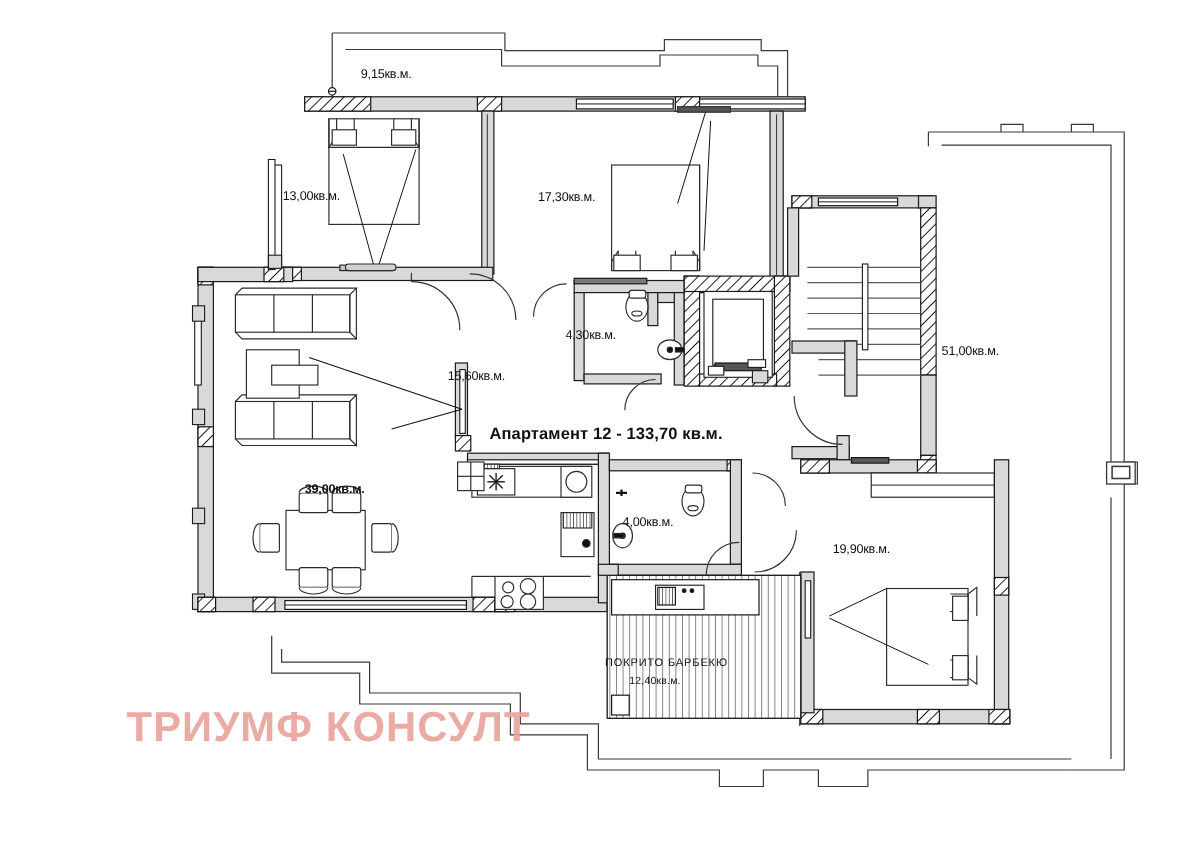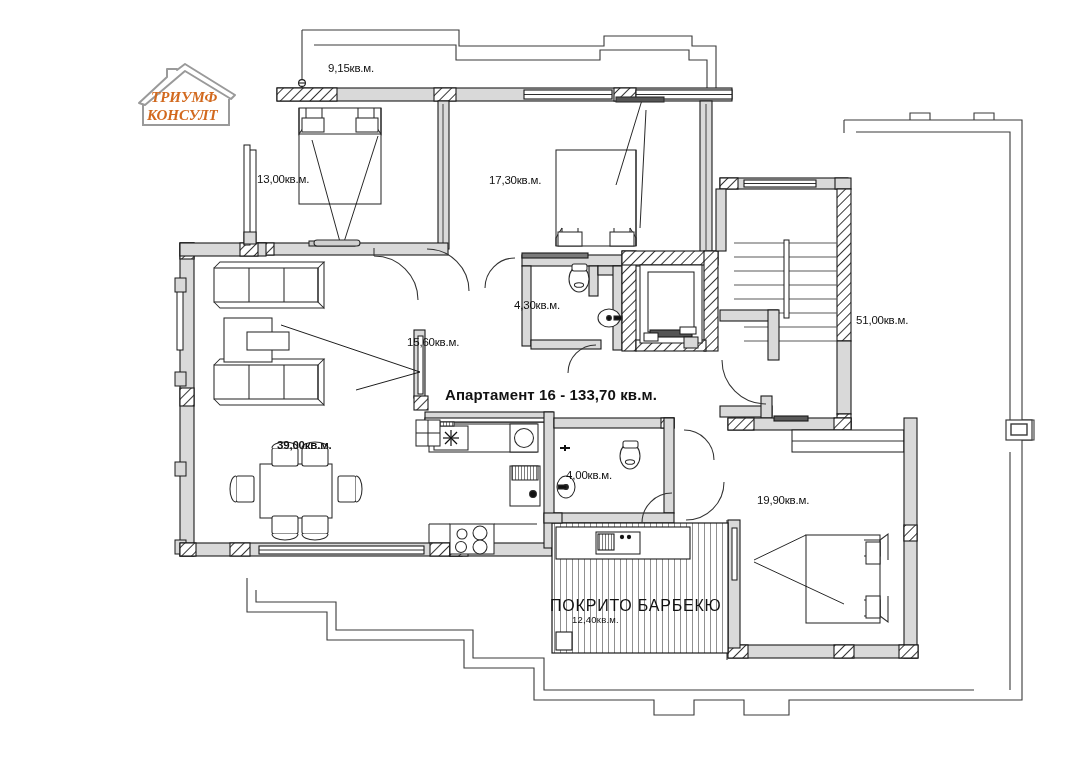--- a/index.html
+++ b/index.html
@@ -30,21 +30,21 @@
   }
 
   
   .lbl{
     position:absolute;white-space:nowrap;
     font-family:"Liberation Sans", sans-serif;
     color:#111;
   }
   .area-lbl{font-size:11.5px;letter-spacing:-0.2px;}
   .title-lbl{font-size:15px;font-weight:bold;letter-spacing:.1px;}
-  .bbq-lbl{font-size:16px;letter-spacing:.8px;text-align:left;}
+  .bbq-lbl{font-size:10px;letter-spacing:.8px;text-align:left;}
   .bbq-sub{font-size:9.5px;letter-spacing:.2px;}
 </style>
 </head>
 <body>
 
 <div id="plan-root">
 
   <svg id="floorplan" viewBox="0 0 1085 768" xmlns="http://www.w3.org/2000/svg">
     <defs>
       <pattern id="hatch45" width="7" height="7" patternUnits="userSpaceOnUse" patternTransform="rotate(45)">
@@ -375,27 +375,20 @@
   <div class="lbl area-lbl" style="left:328px;top:62px;">9,15кв.м.</div>
   <div class="lbl area-lbl" style="left:257px;top:173px;">13,00кв.м.</div>
   <div class="lbl area-lbl" style="left:449px;top:174px;margin-left:40px;">17,30кв.м.</div>
   <div class="lbl area-lbl" style="left:514px;top:299px;">4,30кв.м.</div>
   <div class="lbl area-lbl" style="left:407px;top:336px;">15,60кв.м.</div>
   <div class="lbl area-lbl" style="left:277px;top:439px;font-weight:bold;">39,00кв.м.</div>
   <div class="lbl area-lbl" style="left:534px;top:469px;margin-left:32px;">4,00кв.м.</div>
   <div class="lbl area-lbl" style="left:757px;top:494px;">19,90кв.м.</div>
   <div class="lbl area-lbl" style="left:856px;top:314px;">51,00кв.м.</div>
 
-  <div class="lbl title-lbl" style="left:445px;top:386px;">Апартамент 16 - 133,70 кв.м.</div>
+  <div class="lbl title-lbl" style="left:445px;top:386px;">Апартамент 12 - 133,70 кв.м.</div>
 
   <div class="lbl bbq-lbl" style="left:550px;top:597px;">ПОКРИТО  БАРБЕКЮ</div>
   <div class="lbl bbq-sub" style="left:572px;top:614px;">12,40кв.м.</div>
 
-  <div class="logo-box">
-    <svg width="108" height="78" viewBox="0 0 108 78" xmlns="http://www.w3.org/2000/svg">
-      <path d="M6 40 L34 14 L34 6 L44 6 L44 7 L52 1 L102 32 L98 36 L52 8 L12 42 Z" fill="none" stroke="#9a9a9a" stroke-width="2" stroke-linejoin="round"></path>
-      <path d="M10 41 L10 62 L96 62 L96 36" fill="none" stroke="#9a9a9a" stroke-width="2"></path>
-      <text class="logo-t1" x="18" y="39" font-size="15">ТРИУМФ</text>
-      <text class="logo-t2" x="14" y="57" font-size="15">КОНСУЛТ</text>
-    </svg>
-  </div>
-
+
+  <div class="wm-big">ТРИУМФ КОНСУЛТ</div>
 </div>
 
 </body></html>

